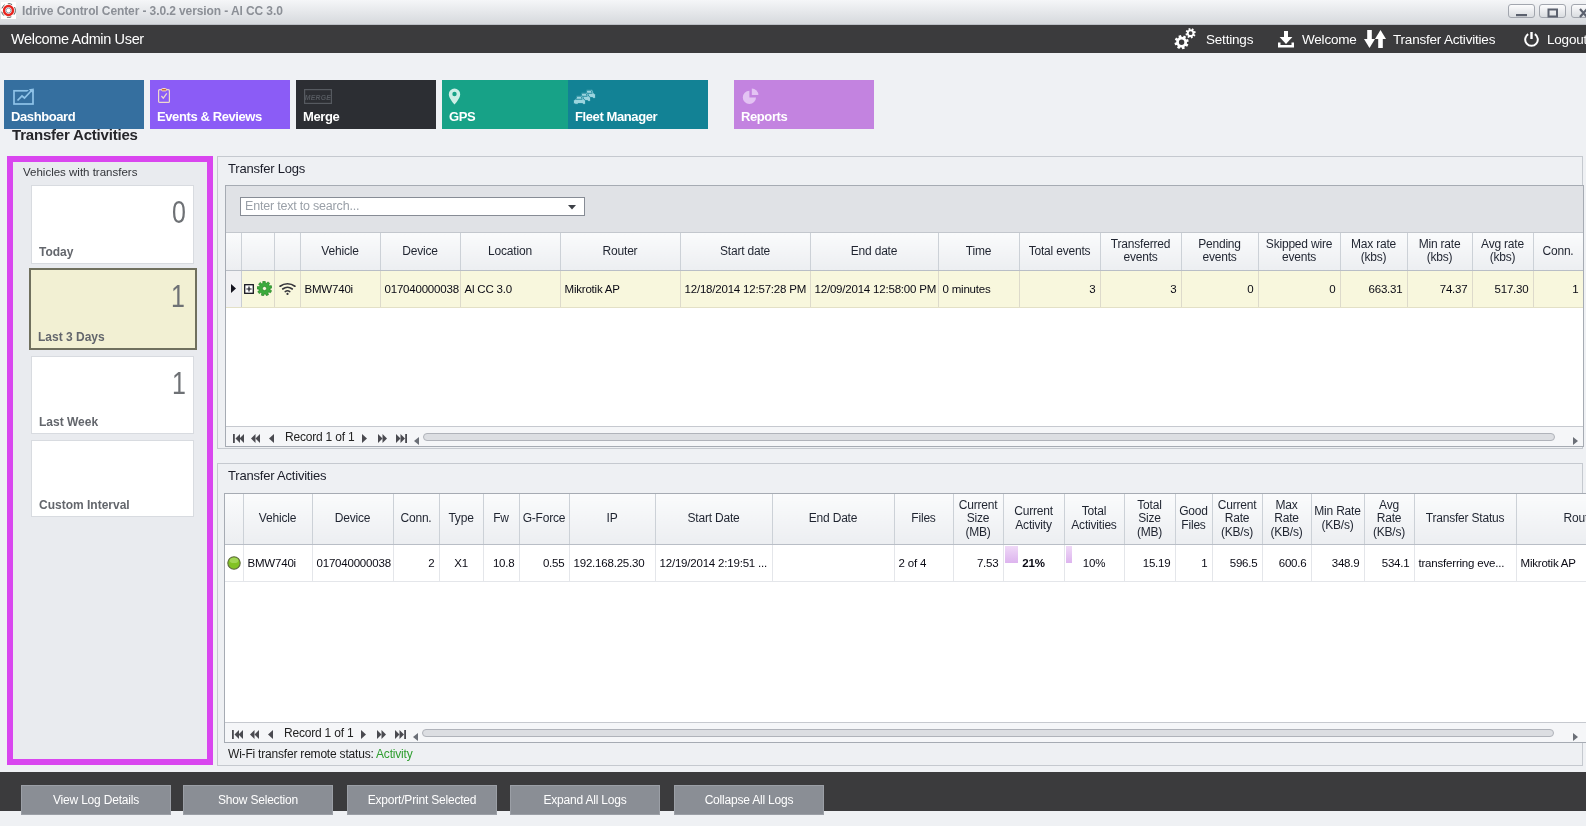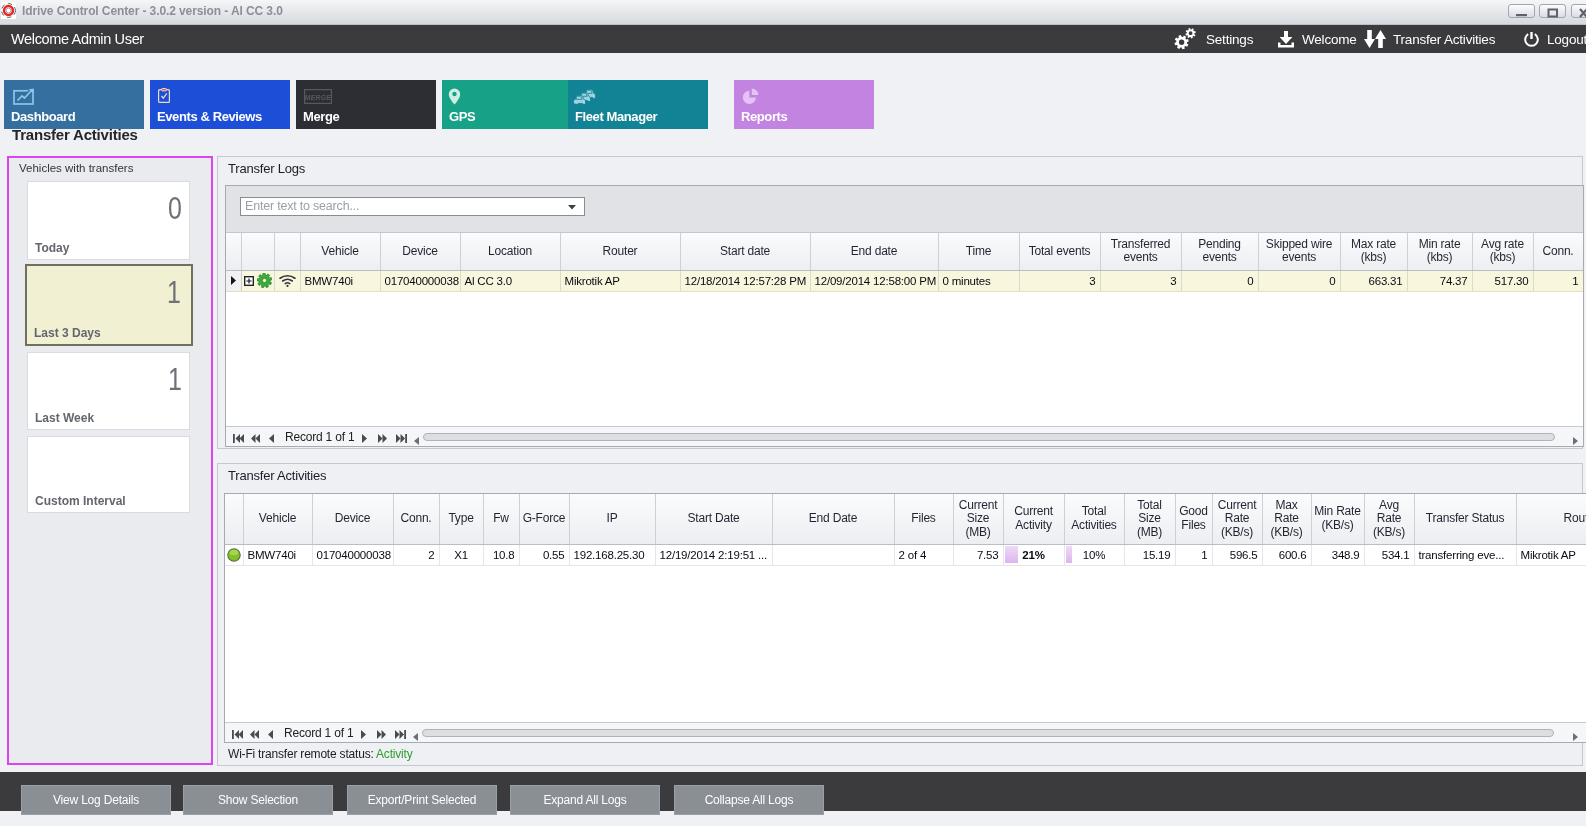--- a/index.html
+++ b/index.html
@@ -10,40 +10,40 @@
 #logo { left:1px; top:2px; width:15px; height:17px; background:#fff; }
 #title { left:22px; top:4px; font-size:12px; font-weight:bold; color:#8b8f96; letter-spacing:-0.1px; }
 .winbtn { top:4px; width:27px; height:14px; background:linear-gradient(#fcfcfd,#dadde1); border:1px solid #a2a6ae; border-radius:3px; }
 #welcome { left:0; top:25px; width:1586px; height:28px; background:#3b3b3d; color:#fff; }
 #welcometext { left:11px; top:0; line-height:28px; font-size:14.5px; letter-spacing:-0.35px; }
 .witem { top:0; height:28px; display:flex; align-items:center; gap:7px; font-size:13.5px; color:#fff; white-space:nowrap; letter-spacing:-0.2px; }
 .tile { top:60px; height:49px;margin-top:20px; }
 .tile .lbl { position:absolute; left:7px; bottom:5px; font-size:13px; font-weight:bold; color:#fff; letter-spacing:-0.4px; }
 .tile .ticon { position:absolute; }
 #h1 { left:12px; top:126px; font-size:15px; font-weight:600; color:#26262a; letter-spacing:-0.2px; }
-#leftpanel { left:7px; top:156px; width:206px; height:609px; background:#e9ebef; border:2px solid #d946ef;text-decoration:underline; }
+#leftpanel { left:7px; top:156px; width:206px; height:609px; background:#e9ebef; border:6px solid #d946ef;text-decoration:underline; }
 #lphead { position:absolute; left:10px; top:4px; font-size:11.5px; color:#33353a; }
 .card { position:absolute; left:18px; width:163px; background:#fff; border:1px solid #d8dbe0; }
 .card .num { position:absolute; right:7px; top:8px; font-size:32px; color:#6e7175; transform:scaleX(0.78); transform-origin:100% 0; }
 .card .clbl { position:absolute; left:7px; bottom:4px; font-size:12px; font-weight:bold; color:#63666c; }
 .card.sel { left:16px; width:168px; background:#f2f0d3; border:2px solid #70705e; }
 .card.sel .num { right:10px; }
 .panel { background:#eef0f3; border:1px solid #c5c9cf; }
 .phead { position:absolute; left:10px; top:4px; font-size:13px; color:#1a1c28; letter-spacing:-0.2px; }
 #panel1 { left:217px; top:156px; width:1366px; height:293px; }
 #panel2 { left:217px; top:463px; width:1366px; height:303px; }
 .grid { position:absolute; background:#fff; border:1px solid #a6abb3; overflow:hidden; }
 #grid1 { left:7px; top:28px; width:1359px; height:262px; }
 #grid2 { left:6px; top:29px; width:1363px; height:250px; }
 #toolbar1 { position:absolute; left:0; top:0; width:100%; height:47px; background:#e0e2e6; border-bottom:1px solid #c3c7cd; }
 #search { position:absolute; left:14px; top:11px; width:345px; height:19px; background:#fff; border:1px solid #878c95; font-size:12.5px; color:#9aa0a8; line-height:17px; padding-left:4px; letter-spacing:-0.2px; }
 table { border-collapse:collapse; table-layout:fixed; }
 #t1 { width:1357px; } #t2 { width:1421px; }
 th { background:linear-gradient(#fafbfc,#eceef1); border-right:1px solid #ccd1d7; border-bottom:1px solid #b9bec6; font-weight:normal; font-size:12px; color:#1f2430; text-align:center; padding:0 2px; letter-spacing:-0.2px; line-height:13.5px; }
-td { border-right:1px solid #dddacb; font-size:11.5px; letter-spacing:-0.2px; color:#0a0a14; padding:4px 4px; white-space:nowrap; overflow:hidden; }
+td { border-right:1px solid #dddacb; font-size:11.5px; letter-spacing:-0.2px; color:#0a0a14; padding:12px 4px; white-space:nowrap; overflow:hidden; }
 #t1 td { background:#f8f7dd; border-bottom:1px solid #e3e0c6; }
 #t2 td { background:#fff; border-right:1px solid #e4e6ea; border-bottom:1px solid #e4e6ea; }
 td.r { text-align:right; } td.c { text-align:center; padding:0; }
 .pager { position:absolute; left:0; bottom:0; width:100%; height:20px; background:#f5f6f8; border-top:1px solid #c6c9cf; font-size:12px; color:#222; }
 .ptxt { position:absolute; top:2.5px; letter-spacing:-0.2px; }
 .pico { position:absolute; top:5px; }
 .thumb { position:absolute; top:6px; height:8px; border-radius:4px; background:#dcdee2; border:1px solid #b0b3ba; }
 #grip { left:896px; top:456px; width:18px; height:4px; }
 #wifiline { position:absolute; left:10px; top:283px; font-size:12px; color:#1c1c1c; letter-spacing:-0.2px; }
 #wifiline b { color:#2f9e2f; font-weight:normal; }
@@ -105,21 +105,21 @@
 </div>
 <div class="tile abs" style="left:4px; width:140px; background:#356f9f;">
     <span class="ticon" style="left:9px;top:8px;"><svg width="23" height="17" viewBox="0 0 23 17">
         <rect x="1" y="2.8" width="19" height="13.2" fill="none" stroke="#8fc3e8" stroke-width="1.7"></rect>
         <path d="M4.5 12.5 L9 8 L11.5 10 L18 3" fill="none" stroke="#356f9f" stroke-width="4.5"></path>
         <path d="M4.5 12.5 L9 8 L11.5 10 L18.5 2.5" fill="none" stroke="#8fc3e8" stroke-width="1.7"></path>
         <path d="M15.8 1.2 L21 0.4 L20 5.6 Z" fill="#8fc3e8"></path>
       </svg></span>
     <span class="lbl">Dashboard</span>
   </div>
-<div class="tile abs" style="left:150px; width:140px; background:#1d4ed8;">
+<div class="tile abs" style="left:150px; width:140px; background:#8b5cf6;">
     <span class="ticon" style="left:8px;top:8px;"><svg width="12" height="15" viewBox="0 0 12 15">
         <rect x="0.6" y="1.7" width="10.8" height="12.7" rx="1" fill="none" stroke="#eed9cd" stroke-width="1.2"></rect>
         <rect x="3.6" y="0.5" width="4.8" height="2.4" rx="0.8" fill="#cd6532" stroke="#eed9cd" stroke-width="1"></rect>
         <path d="M3.4 8 L5.3 10.2 L8.8 5.4" fill="none" stroke="#eed9cd" stroke-width="1.2"></path>
       </svg></span>
     <span class="lbl">Events &amp; Reviews</span>
   </div>
 <div class="tile abs" style="left:296px; width:140px; background:#2c2e33;">
     <span class="ticon" style="left:8px;top:9px;"><svg width="28" height="15" viewBox="0 0 28 15">
         <rect x="0.6" y="0.6" width="26.8" height="13.8" fill="none" stroke="#565a60" stroke-width="1.2"></rect>

